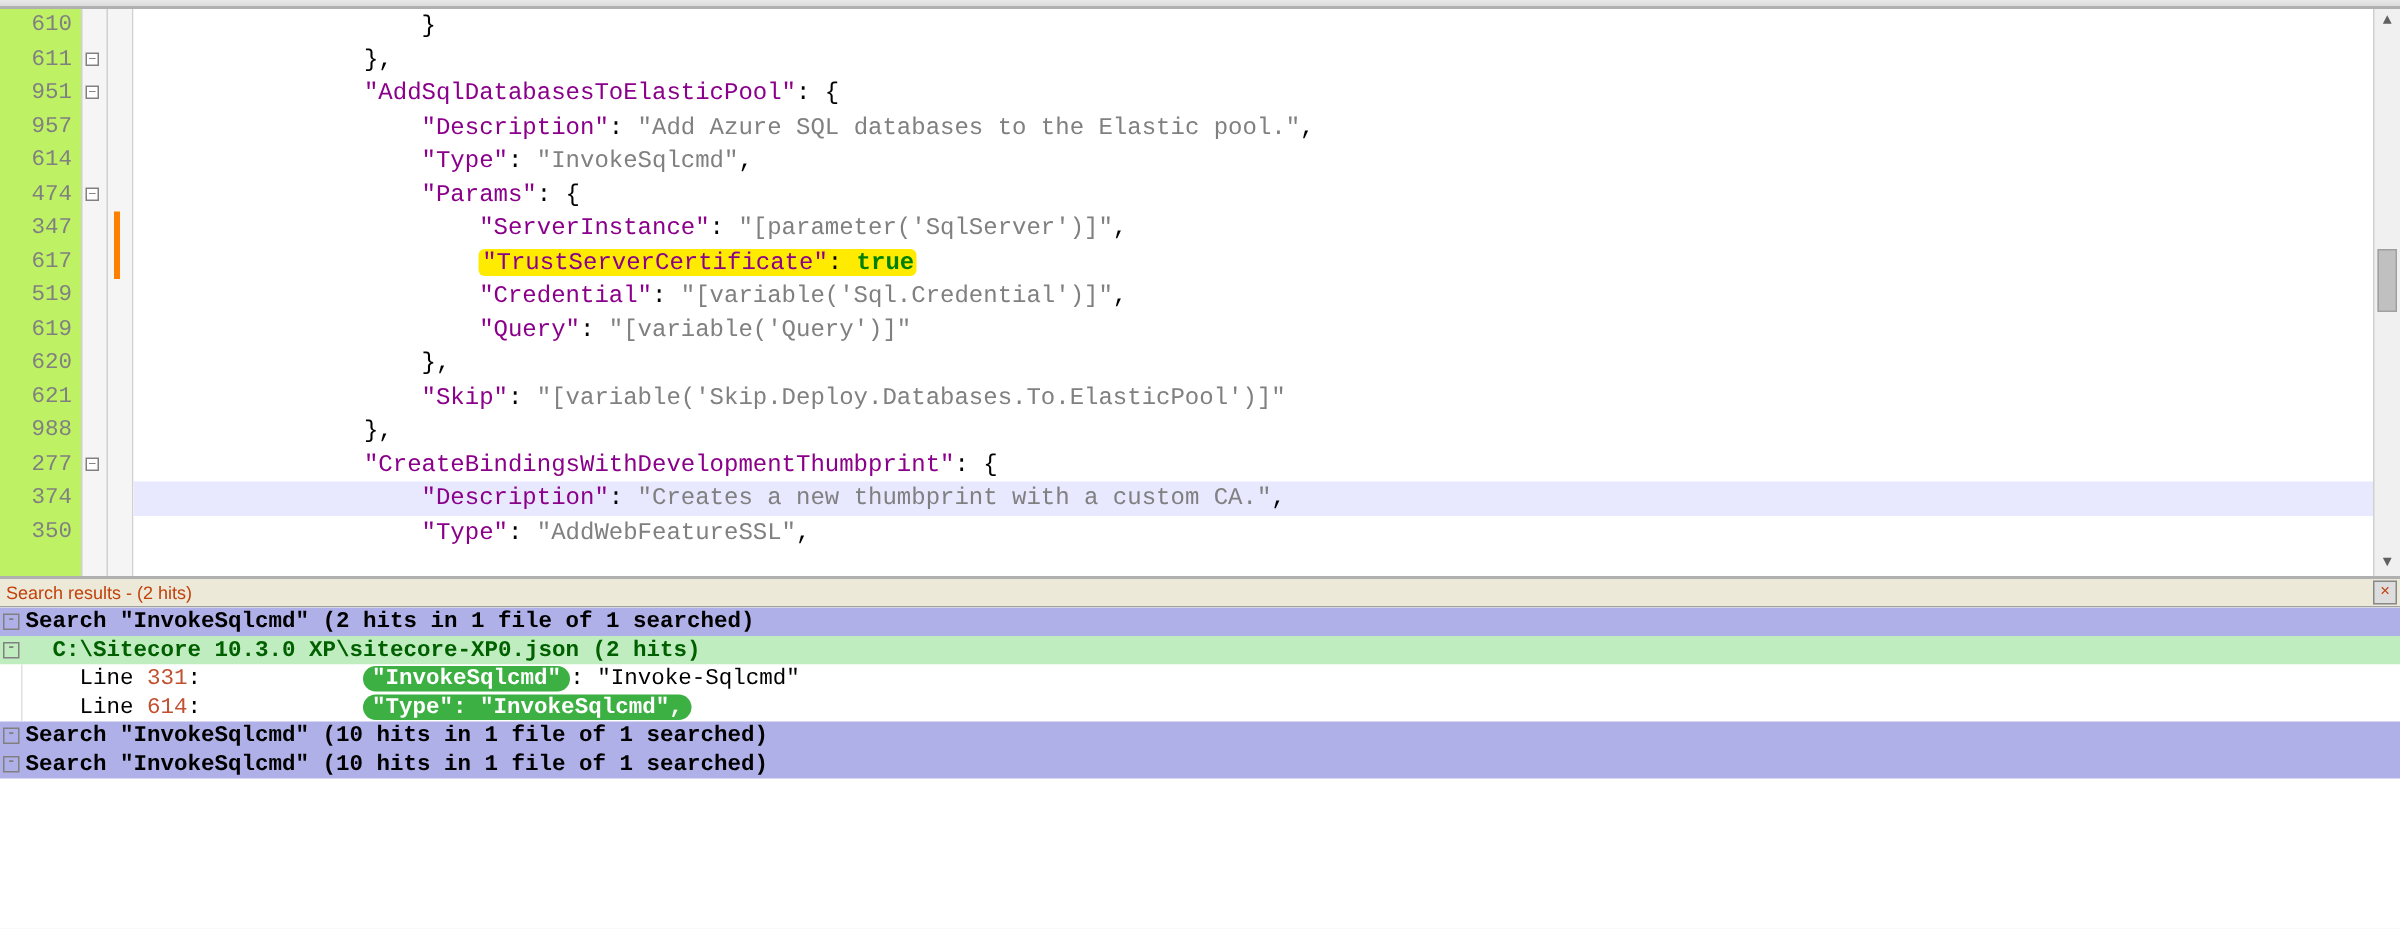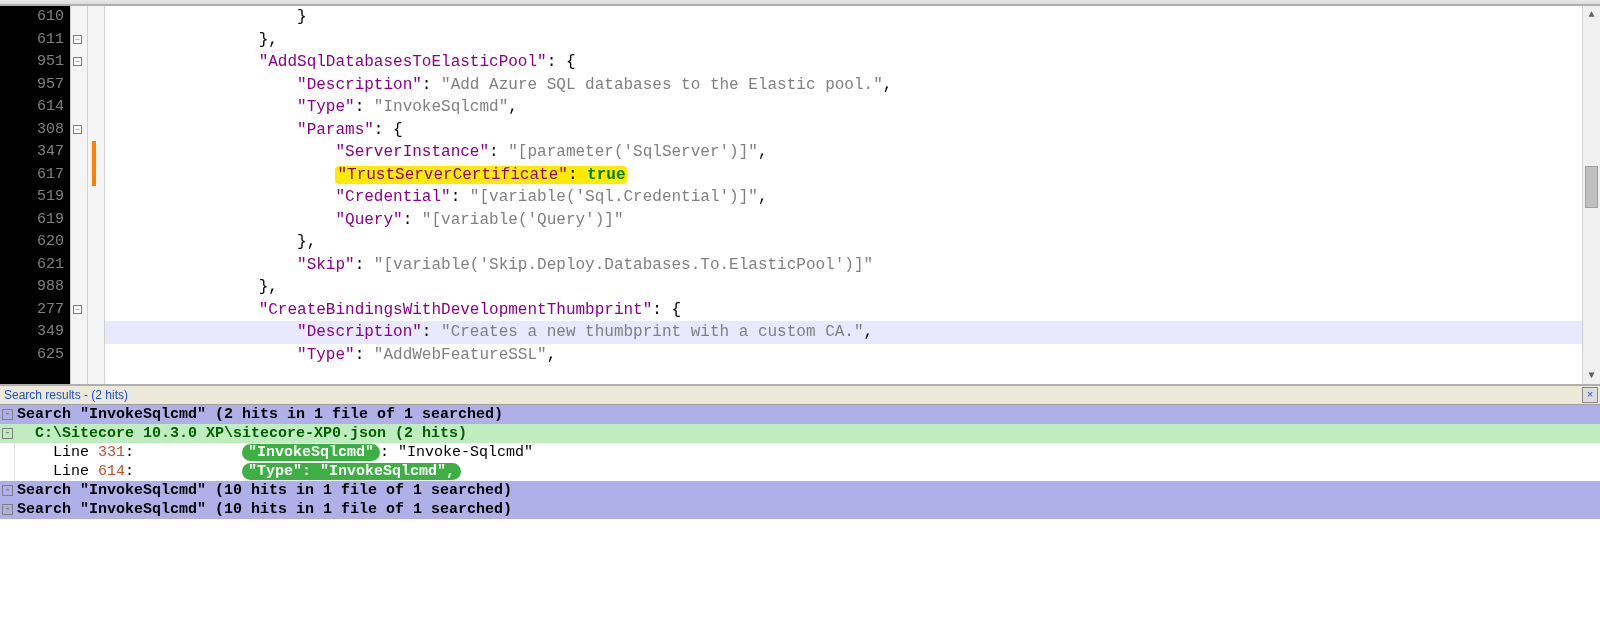--- a/index.html
+++ b/index.html
@@ -18,22 +18,22 @@
     background: #fff;
     border-top: 2px solid #b0b0b0;
     border-bottom: 2px solid #b0b0b0;
     display: flex;
   }
   .toolbar-stub {
     height: 4px;
     background: linear-gradient(#e8e8e8,#dcdcdc);
   }
   .gutter {
-    width: 70px;
-    background: #000000;
+    width: 54px;
+    background: #bef264;
     text-align: right;
     color: #808080;
     font-size: 15px;
     line-height: 22.5px;
     padding-right: 6px;
     box-sizing: border-box;
     user-select: none;
   }
   .gutter div { height: 22.5px; }
   .fold-gutter {
@@ -122,21 +122,21 @@
     border: 1px solid #a0a0a0;
   }
 
   
   .search-title {
     height: 18px;
     background: #ece9d8;
     border-bottom: 1px solid #a0a0a0;
     font-family: Tahoma, sans-serif;
     font-size: 12px;
-    color: #1d4ed8;
+    color: #c2410c;
     padding-left: 4px;
     line-height: 18px;
     position: relative;
   }
   .search-title .close {
     position: absolute;
     right: 2px;
     top: 1px;
     width: 14px;
     height: 14px;
@@ -193,31 +193,31 @@
 
 <div class="toolbar-stub"></div>
 
 <div class="editor-region">
   <div class="gutter" id="gutter">
       <div>610</div>
       <div>611</div>
       <div>951</div>
       <div>957</div>
       <div>614</div>
-      <div>308</div>
+      <div>474</div>
       <div>347</div>
       <div>617</div>
       <div>519</div>
       <div>619</div>
       <div>620</div>
       <div>621</div>
       <div>988</div>
       <div>277</div>
-      <div>349</div>
-      <div>625</div>
+      <div>374</div>
+      <div>350</div>
     </div>
   <div class="fold-gutter" id="fold-gutter">
       <div class="fold-box" style="top: 28.5px;"></div>
       <div class="fold-box" style="top: 51px;"></div>
       <div class="fold-box" style="top: 118.5px;"></div>
       <div class="fold-box" style="top: 298.5px;"></div>
     </div>
   <div class="change-gutter" id="change-gutter">
       <div class="change-mark" style="top: 135px; height: 22.5px;"></div>
       <div class="change-mark" style="top: 157.5px; height: 22.5px;"></div>

